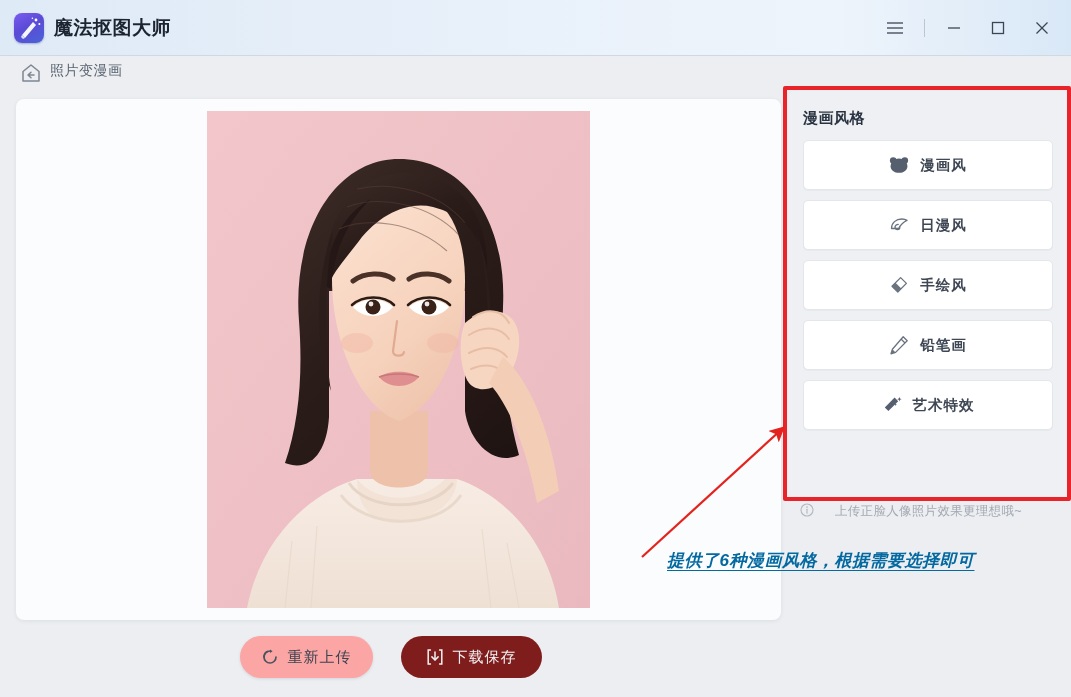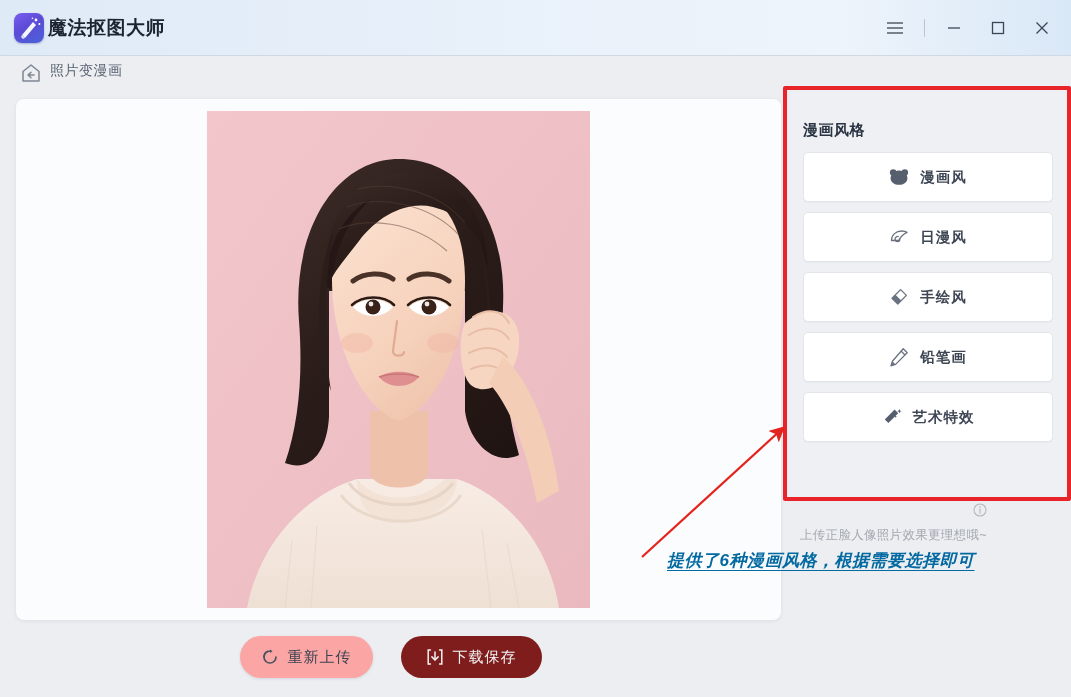--- a/index.html
+++ b/index.html
@@ -16,21 +16,21 @@
   }
 
   
   #titlebar {
     position: absolute; left: 0; top: 0; width: 1071px; height: 56px;
     background: linear-gradient(to right, #dfeaf7 0%, #e9f1fa 50%, #eef4fb 78%, #d9e8f7 100%);
     border-bottom: 1px solid #cfd9e4;
     display: flex; align-items: center;
   }
   #titlebar-left {
-    display: flex; align-items: center; gap: 4px;
+    display: flex; align-items: center; gap: 10px;
     padding-left: 14px; flex: 1 1 auto; height: 100%;
   }
   .app-logo {
     width: 30px; height: 30px; border-radius: 8px;
     background: linear-gradient(150deg, #7b5cf0 0%, #5b4bd6 45%, #4a63d8 100%);
     position: relative; flex: none;
     box-shadow: 0 1px 2px rgba(60,60,120,.35);
   }
   .app-logo svg { position: absolute; left: 0; top: 0; }
   .app-title {
@@ -74,21 +74,21 @@
     overflow: hidden;
   }
   #photo svg { display: block; }
 
   
   #style-panel {
     position: absolute; left: 789px; top: 91px;
     width: 278px; height: 405px;
     background: #eef0f3;
     border-radius: 6px;
-    padding: 30px 14px 0 14px;
+    padding: 18px 14px 0 14px;
   }
   #panel-title {
     font-size: 15px; font-weight: bold; color: #2a3342;
     margin-bottom: 12px; letter-spacing: .5px;
   }
   .style-item {
     height: 50px; background: #ffffff; border: 1px solid #e3e6ea;
     border-radius: 5px; margin-bottom: 10px;
     display: flex; align-items: center; justify-content: center; gap: 11px;
     box-shadow: 0 1px 1px rgba(40,50,70,.03);
@@ -104,21 +104,21 @@
     position: absolute; left: 783px; top: 86px;
     width: 288px; height: 415px;
     border: 4px solid #e8232a;
     border-radius: 2px;
     pointer-events: none;
   }
 
   
   #hint {
     position: absolute; left: 800px; top: 503px;
-    display: flex; align-items: flex-end; gap: 6px; flex-direction: column;
+    display: flex; align-items: flex-start; gap: 21px;
   }
   #hint .hint-text {
     font-size: 12.5px; color: #a3a9b2; letter-spacing: .3px;
   }
 
   
   #annotation-arrow { position: absolute; left: 630px; top: 415px; pointer-events: none; }
   #annotation-text {
     position: absolute; left: 667px; top: 549px;
     font-size: 17px; font-weight: bold; font-style: italic;

